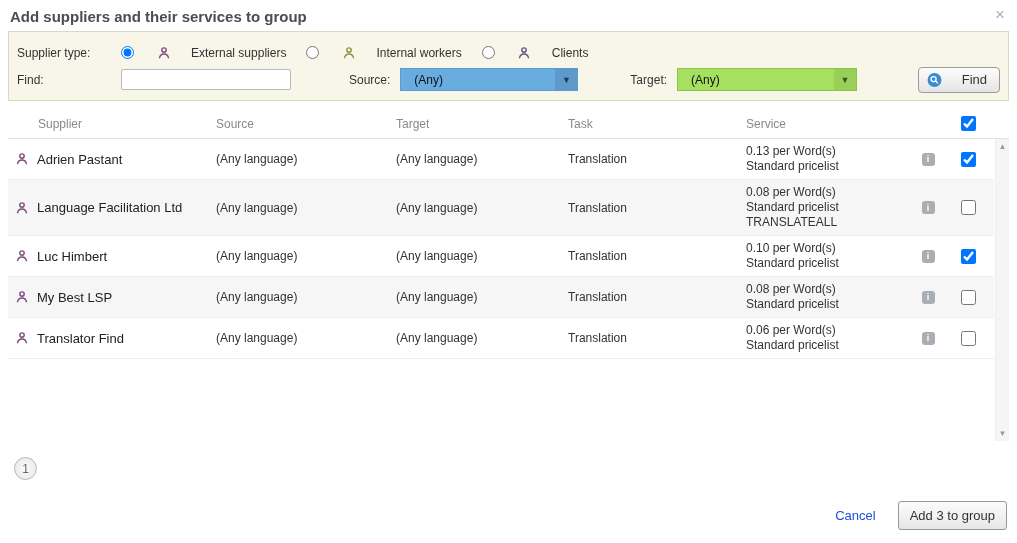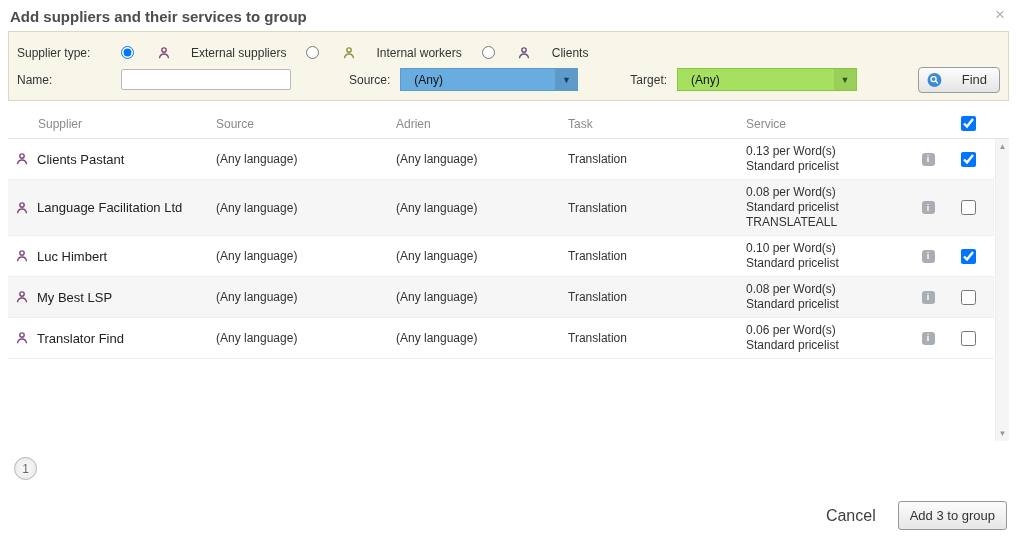--- a/index.html
+++ b/index.html
@@ -60,21 +60,21 @@
   
   .scrollbar { position:absolute; top:0; right:0; bottom:0; width:14px; background:#f5f5f5; border-left:1px solid #ededed;
     display:flex; flex-direction:column; justify-content:space-between; align-items:center; }
   .sb-arrow { font-size:8px; color:#9a9a9a; padding:3px 0; cursor:pointer; }
 
   
   .pager { margin:16px 0 0 14px; }
   .page-circle { display:inline-flex; width:23px; height:23px; border-radius:50%; border:1px solid #b5b5b5;
     background:radial-gradient(#fafafa,#e7e7e7); align-items:center; justify-content:center; font-size:12px; color:#666; cursor:pointer; }
   .footer { position:absolute; right:10px; bottom:13px; display:flex; align-items:center; gap:22px; }
-  .cancel-link { color:#404040; font-size:16px; cursor:pointer; text-decoration:none; }
+  .cancel-link { color:#1d4ed8; font-size:13px; cursor:pointer; text-decoration:none; }
   .add-btn { border:1px solid #979797; border-radius:3px; background:linear-gradient(#fcfcfc,#e6e6e6);
     padding:6px 11px; font-size:13px; color:#333; cursor:pointer; font-family:"Liberation Sans", sans-serif; }
 </style>
 </head>
 <body>
 
 <div class="dialog-header">
   <span class="dialog-title">Add suppliers and their services to group</span>
   <span class="close-x">×</span>
 </div>
@@ -111,21 +111,21 @@
         <svg width="14" height="14" viewBox="0 0 16 16">
             <circle cx="8" cy="4.6" r="2.5" fill="none" stroke="#6a5080" stroke-width="1.6"></circle>
             <path d="M2.8 14c.5-3.4 2.4-4.9 5.2-4.9s4.7 1.5 5.2 4.9" fill="none" stroke="#6a5080" stroke-width="1.6"></path>
           </svg>
       </span>
       <span>Clients</span>
     </label>
   </div>
 
   <div class="filter-row">
-    <span class="filter-label">Name:</span>
+    <span class="filter-label">Find:</span>
     <input class="name-input" type="text" value="" style="">
 
     <span class="lbl-source">Source:</span>
     <div class="sel sel-source">
       <span class="sel-value">(Any)</span>
       <span class="sel-arrow">▼</span>
     </div>
 
     <span class="lbl-target">Target:</span>
     <div class="sel sel-target">
@@ -142,41 +142,41 @@
           </svg>
       </span>
       <span>Find</span>
     </button>
   </div>
 </div>
 
 <div class="t-header grid-cols">
   <div class="h-supplier">Supplier</div>
   <div>Source</div>
-  <div>Adrien</div>
+  <div>Target</div>
   <div>Task</div>
   <div>Service</div>
   <div></div>
   <div class="h-check">
       <input type="checkbox" checked="" style="">
     </div>
 </div>
 
 <div class="t-body">
   <div class="rows">
 
     <div class="t-row grid-cols">
       <div class="c-supplier">
         <span class="picon">
             <svg width="14" height="14" viewBox="0 0 16 16">
               <circle cx="8" cy="4.6" r="2.5" fill="none" stroke="#7d4a7d" stroke-width="1.6"></circle>
               <path d="M2.8 14c.5-3.4 2.4-4.9 5.2-4.9s4.7 1.5 5.2 4.9" fill="none" stroke="#7d4a7d" stroke-width="1.6"></path>
             </svg>
           </span>
-        <span>Clients Pastant</span>
+        <span>Adrien Pastant</span>
       </div>
       <div>(Any language)</div>
       <div>(Any language)</div>
       <div>Translation</div>
       <div class="c-service">
         <div class="svc-line">0.13 per Word(s)</div>
         <div class="svc-line">Standard pricelist</div>
 
       </div>
       <div class="c-info">

